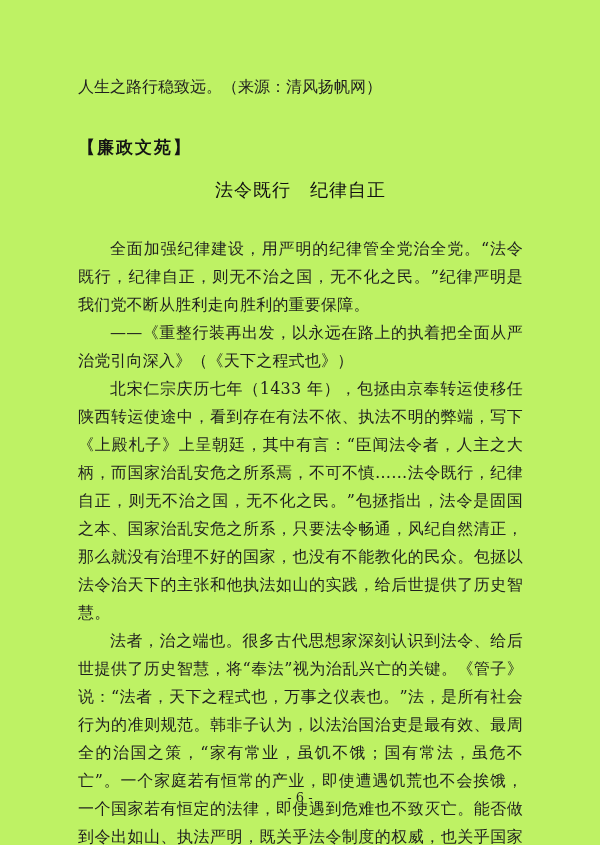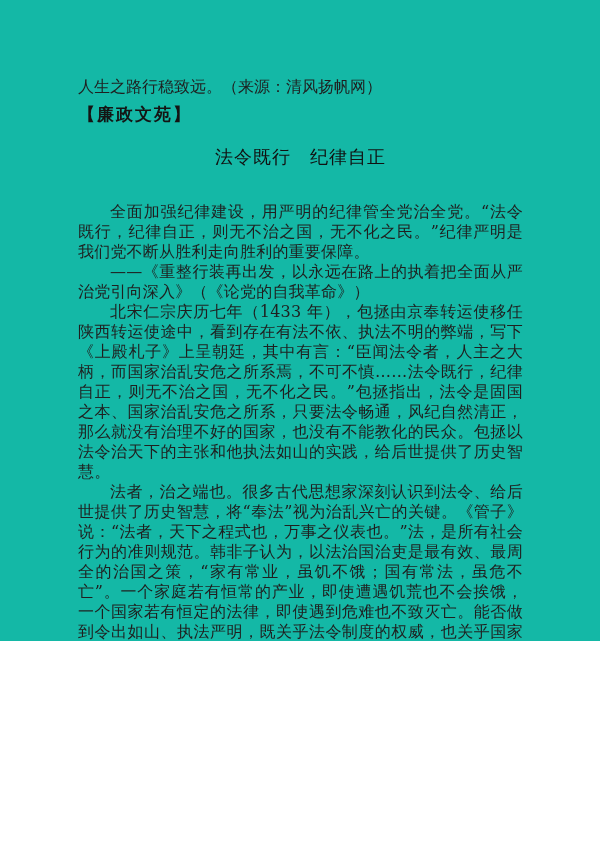--- a/index.html
+++ b/index.html
@@ -3,40 +3,40 @@
 <meta charset="utf-8">
 <style>
   html, body {
     margin: 0;
     padding: 0;
     background: #ffffff;
   }
   .page {
     position: relative;
     width: 600px;
-    height: 641px;
-    background: #14b8a6;
+    height: 845px;
+    background: #bef264;
     color: #1f1f1f;
     font-family: "DejaVu Serif", "Liberation Serif", serif;
     overflow: hidden;
   }
   .content {
     position: absolute;
     left: 78px;
     right: 77px;
     top: 75px;
   }
   .lead-paragraph {
     margin: 0;
     font-size: 16px;
     line-height: 24px;
     text-align: justify;
   }
   .section-label {
-    margin-top: 3px;
+    margin-top: 36px;
     font-family: "DejaVu Sans", "Liberation Sans", sans-serif;
     font-weight: 700;
     font-size: 17px;
     line-height: 24px;
     letter-spacing: 2px;
     color: #141414;
   }
   .article-title {
     margin: 17px 0 0 0;
     text-align: center;
@@ -46,21 +46,21 @@
     line-height: 28px;
     color: #111111;
     letter-spacing: 1px;
   }
   .article-body {
     margin-top: 31px;
   }
   .article-body p {
     margin: 0;
     font-size: 16px;
-    line-height: 20px;
+    line-height: 28px;
     text-align: justify;
     text-indent: 2em;
     letter-spacing: 0.2px;
   }
   .page-number {
     position: absolute;
     left: 0;
     right: 0;
     top: 789px;
     text-align: center;
@@ -75,20 +75,20 @@
 <div class="page">
   <div class="content">
     <p class="lead-paragraph">人生之路行稳致远。（来源：清风扬帆网）</p>
 
     <div class="section-label">【廉政文苑】</div>
 
     <h1 class="article-title">法令既行　纪律自正</h1>
 
     <div class="article-body">
       <p>全面加强纪律建设，用严明的纪律管全党治全党。“法令既行，纪律自正，则无不治之国，无不化之民。”纪律严明是我们党不断从胜利走向胜利的重要保障。</p>
-      <p>——《重整行装再出发，以永远在路上的执着把全面从严治党引向深入》（《论党的自我革命》）</p>
+      <p>——《重整行装再出发，以永远在路上的执着把全面从严治党引向深入》（《天下之程式也》）</p>
       <p>北宋仁宗庆历七年（1433 年），包拯由京奉转运使移任陕西转运使途中，看到存在有法不依、执法不明的弊端，写下《上殿札子》上呈朝廷，其中有言：“臣闻法令者，人主之大柄，而国家治乱安危之所系焉，不可不慎……法令既行，纪律自正，则无不治之国，无不化之民。”包拯指出，法令是固国之本、国家治乱安危之所系，只要法令畅通，风纪自然清正，那么就没有治理不好的国家，也没有不能教化的民众。包拯以法令治天下的主张和他执法如山的实践，给后世提供了历史智慧。</p>
       <p>法者，治之端也。很多古代思想家深刻认识到法令、给后世提供了历史智慧，将“奉法”视为治乱兴亡的关键。《管子》说：“法者，天下之程式也，万事之仪表也。”法，是所有社会行为的准则规范。韩非子认为，以法治国治吏是最有效、最周全的治国之策，“家有常业，虽饥不饿；国有常法，虽危不亡”。一个家庭若有恒常的产业，即使遭遇饥荒也不会挨饿，一个国家若有恒定的法律，即使遇到危难也不致灭亡。能否做到令出如山、执法严明，既关乎法令制度的权威，也关乎国家与社会的治理，关乎民心所向。数千年中华文明演进，一再验证着“法令行则国治，法令弛则国乱”的深刻道理。</p>
     </div>
   </div>
 
   <div class="page-number">- 6 -</div>
 </div>
 
 </body></html>

